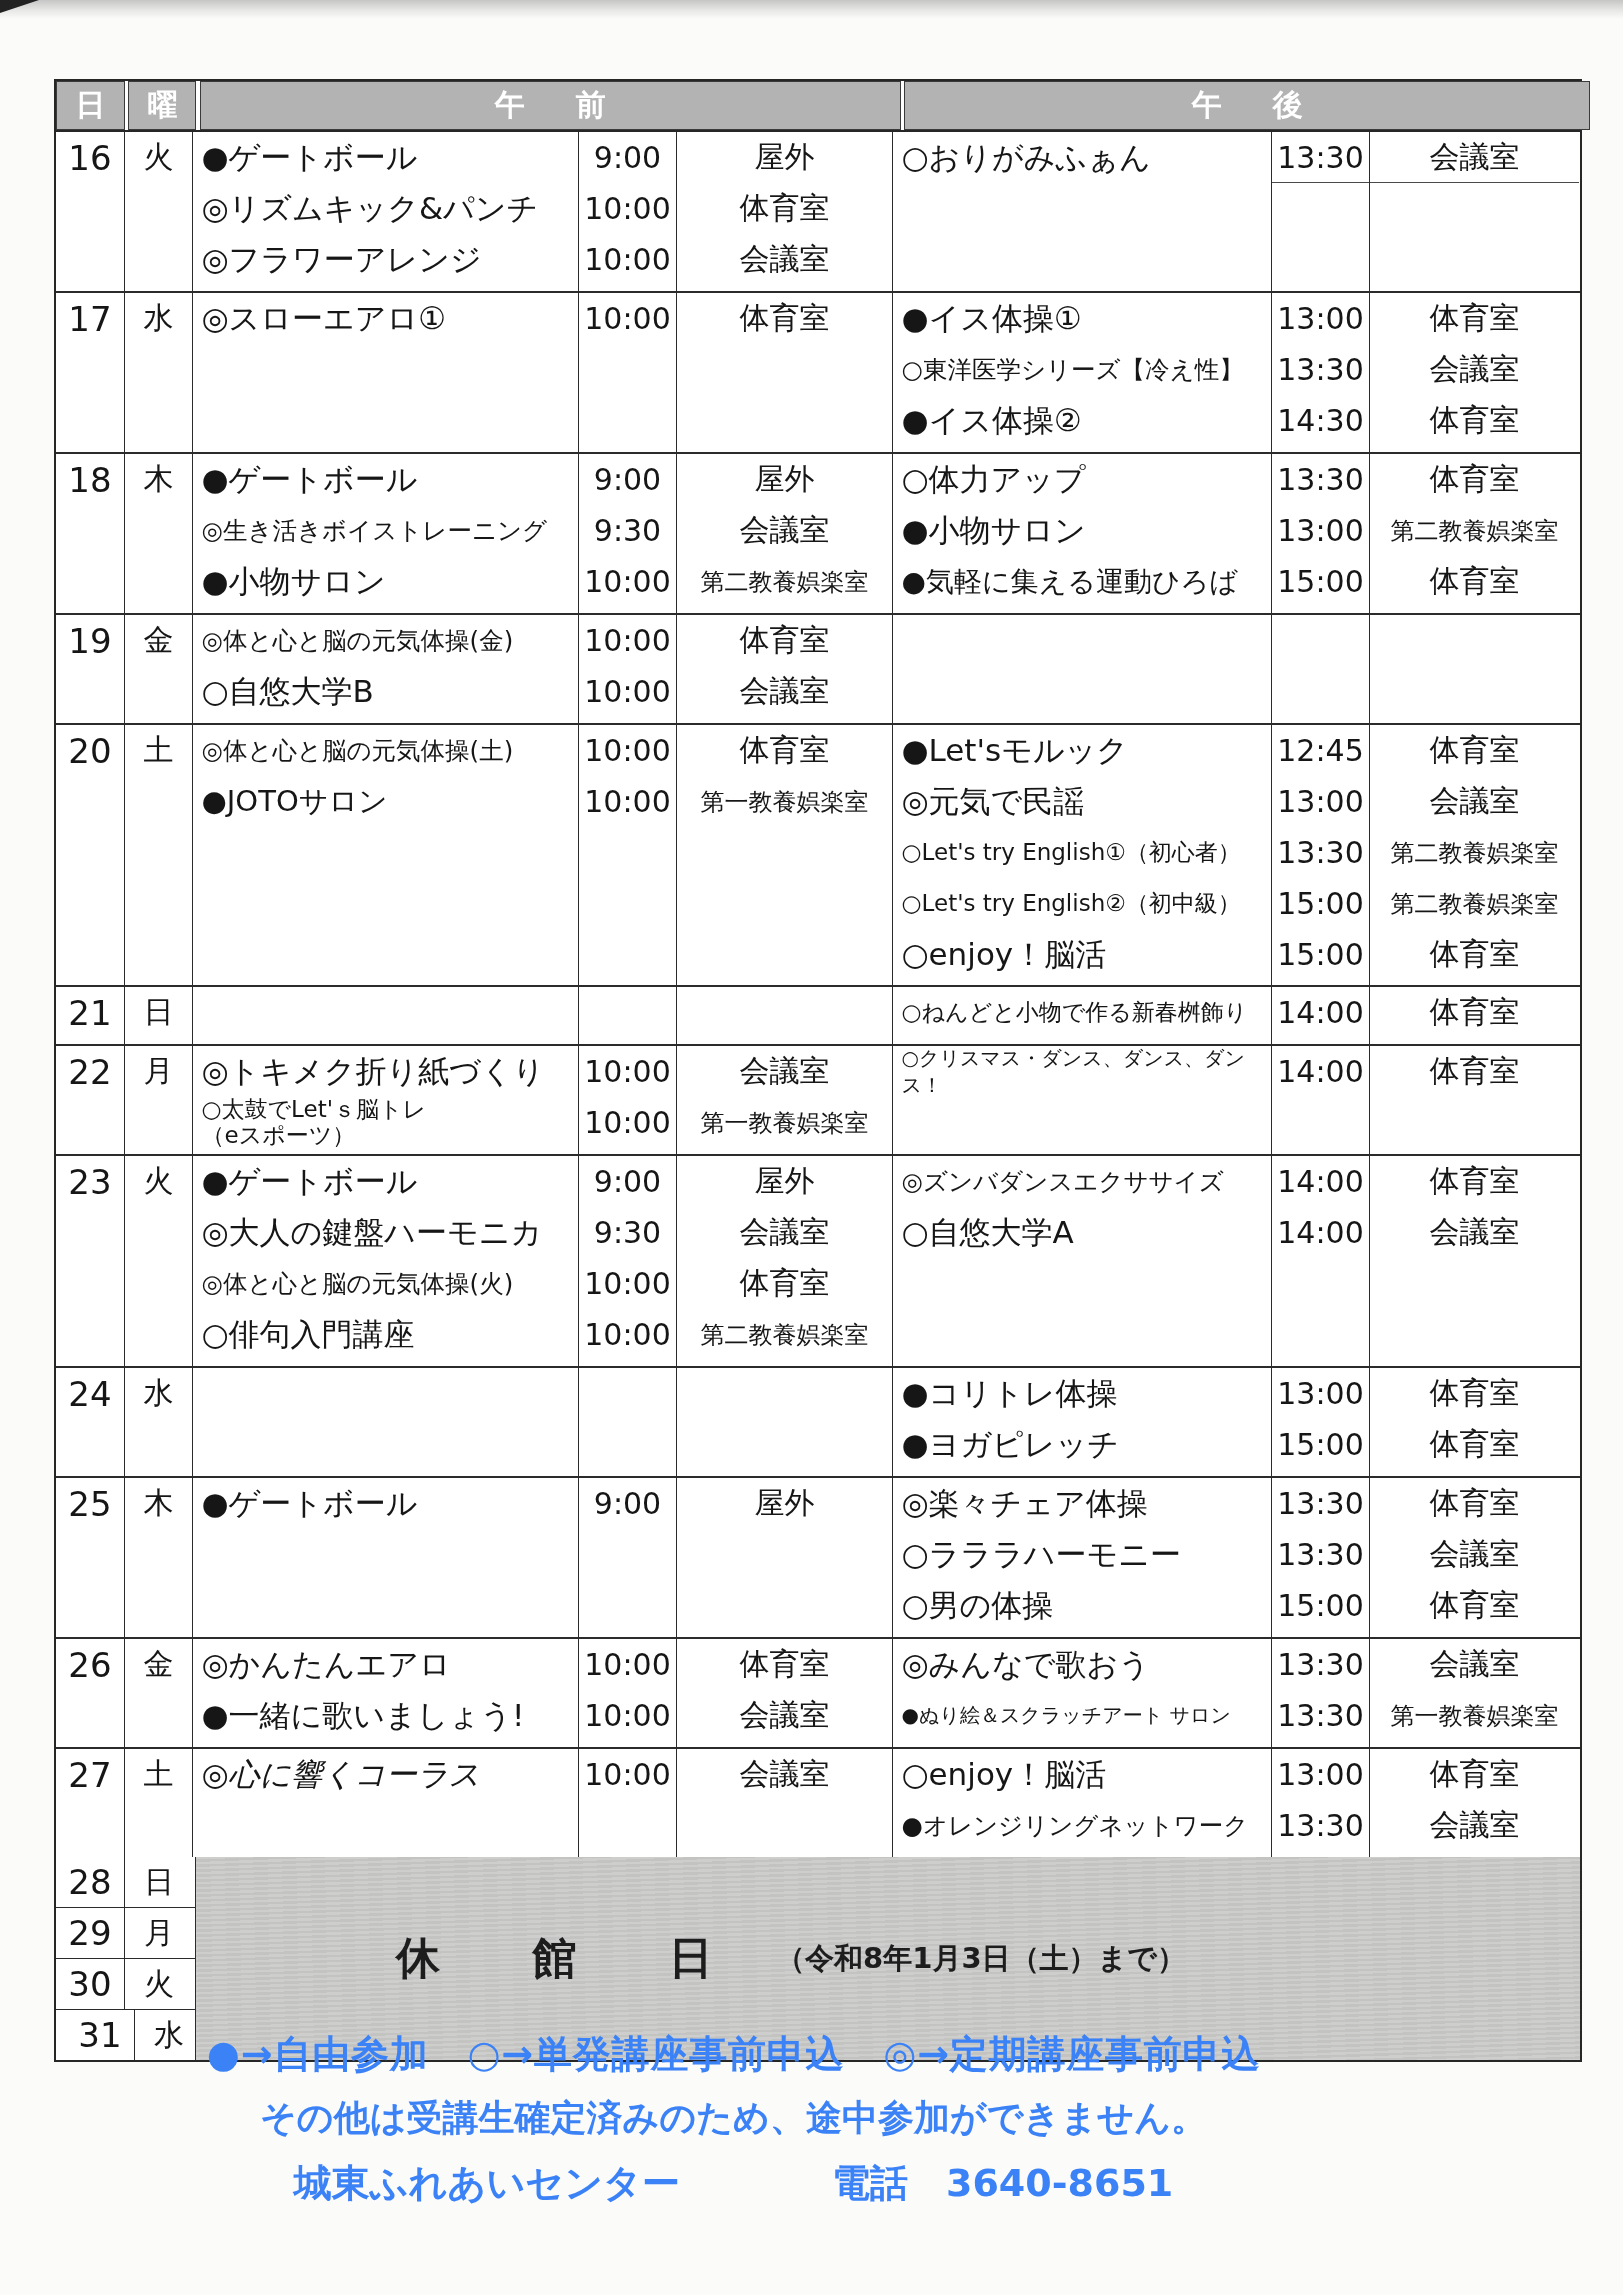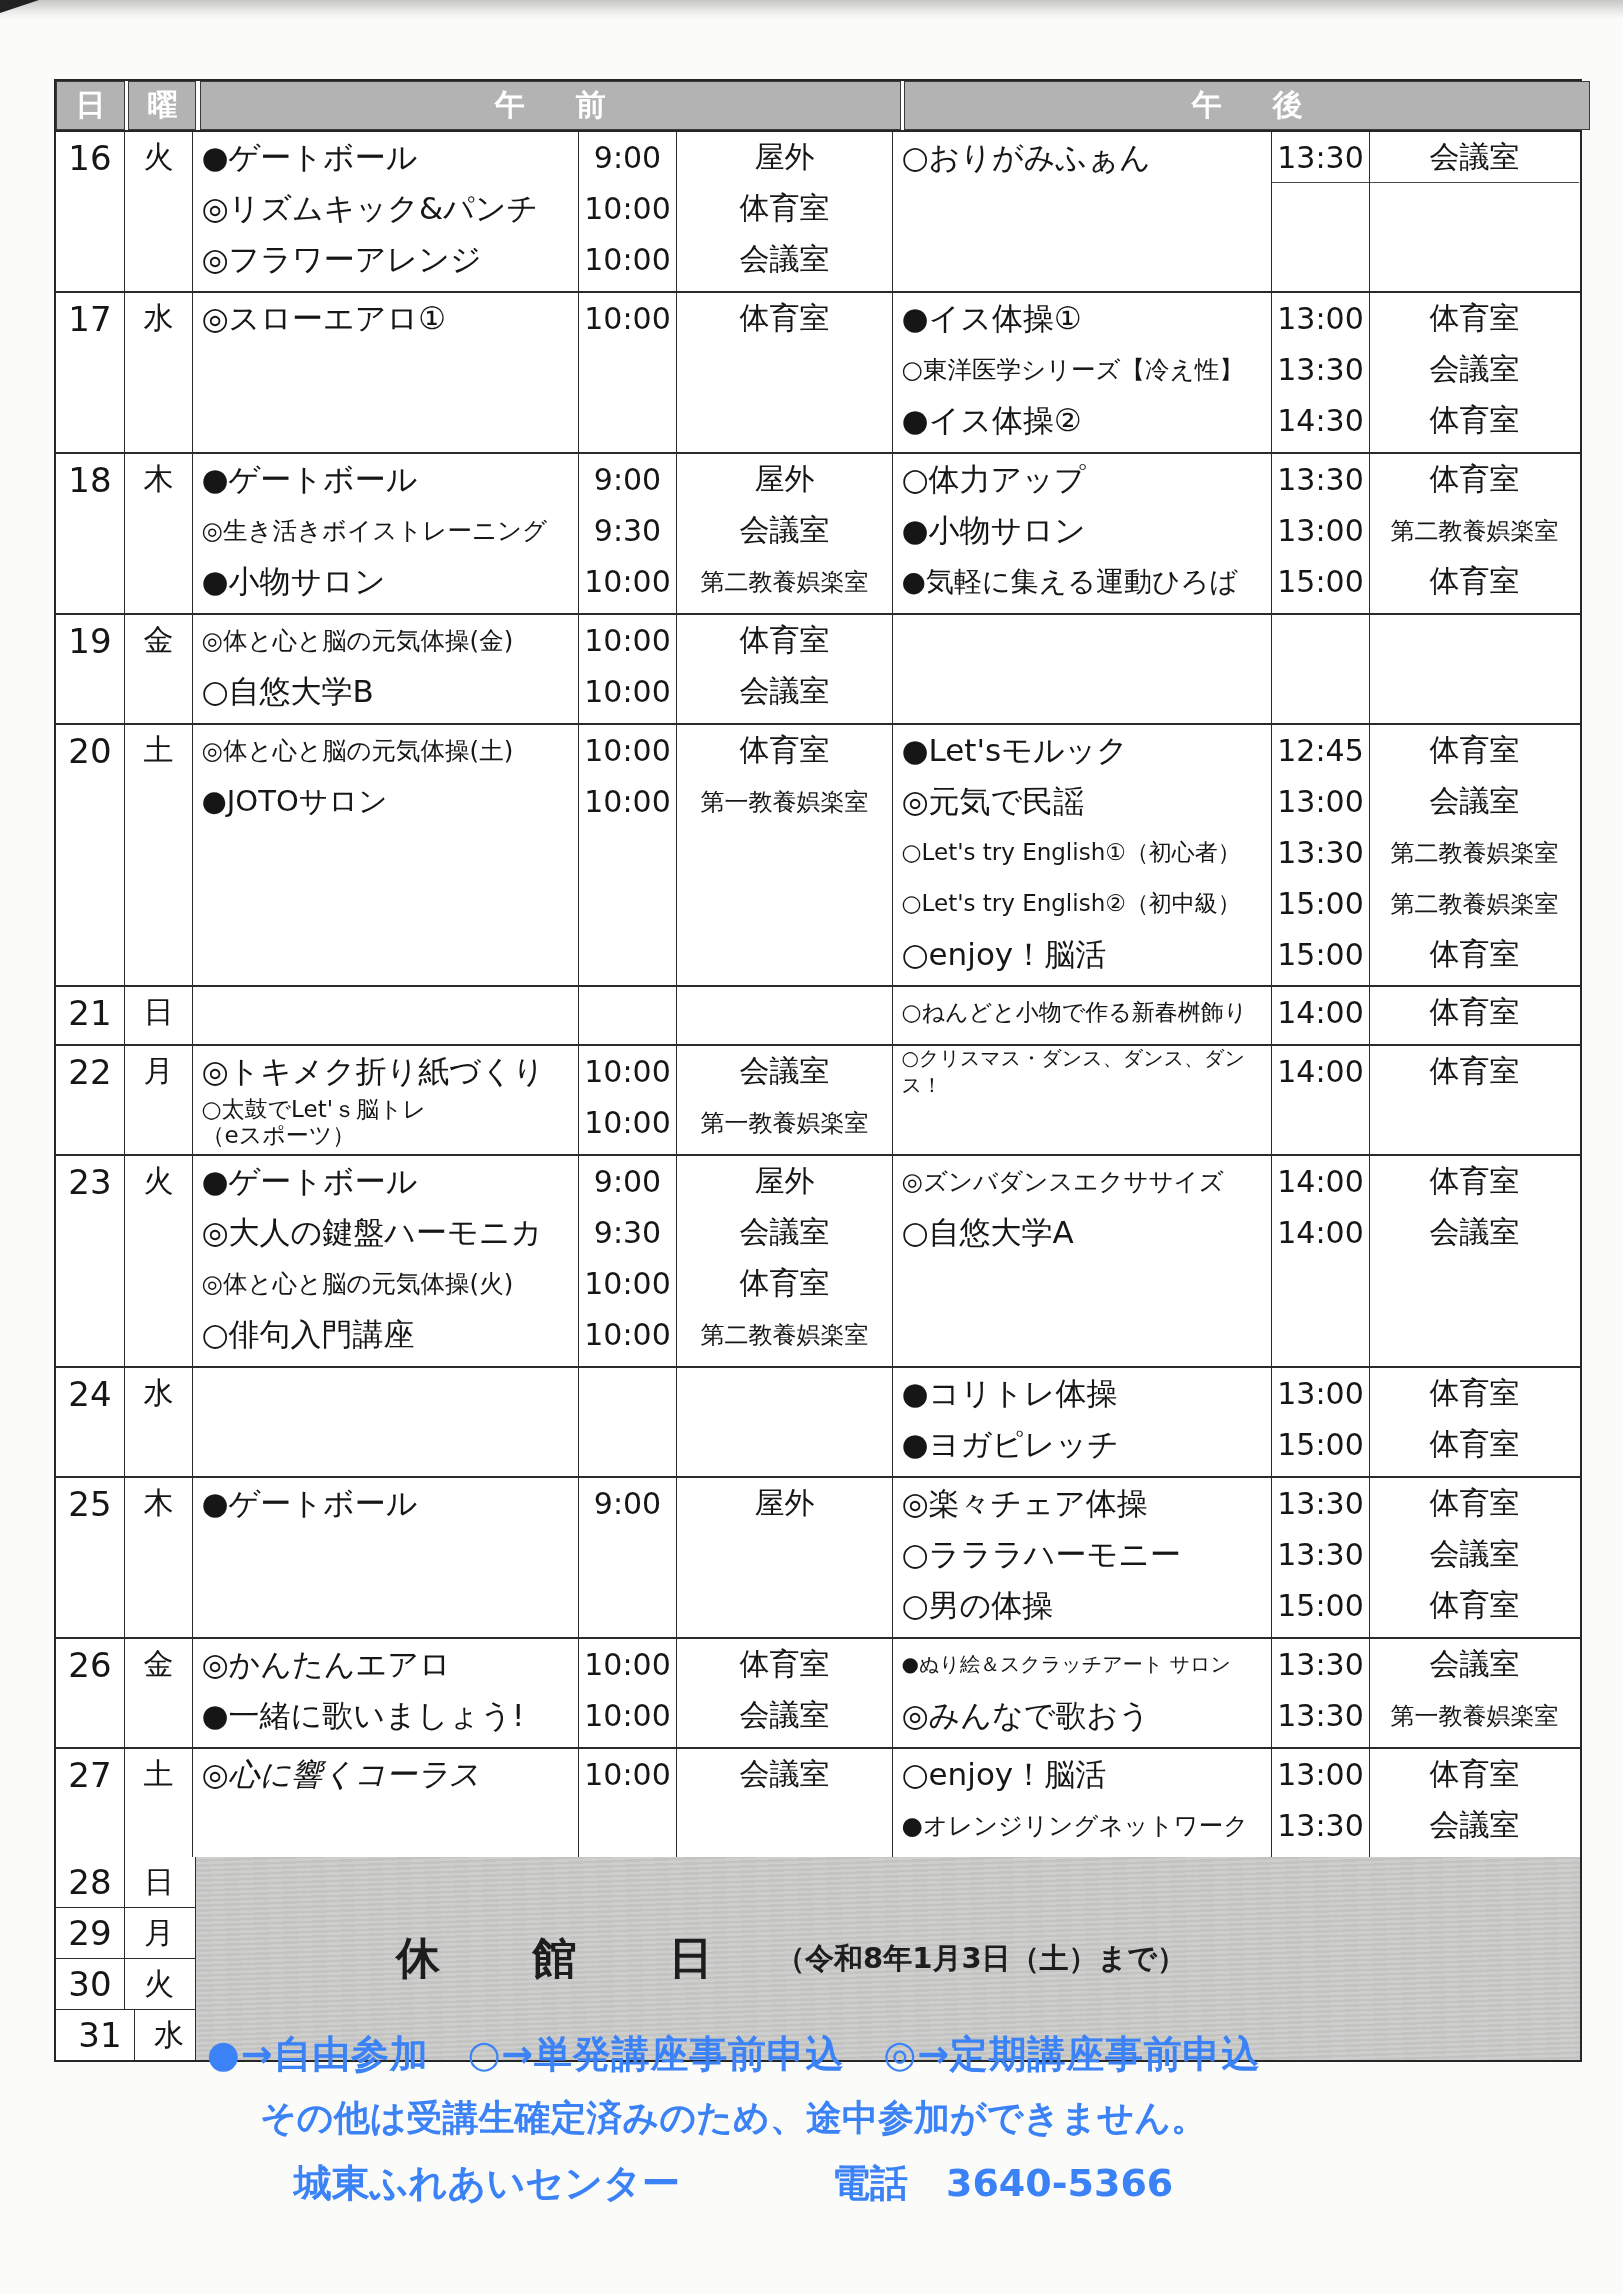--- a/index.html
+++ b/index.html
@@ -443,22 +443,22 @@
         </div>
         <div class="cell c-time">
           <div class="slot" style="font-size: 30px;">10:00</div>
           <div class="slot" style="font-size: 30px;">10:00</div>
         </div>
         <div class="cell c-room">
           <div class="slot" style="font-size: 30px;">体育室</div>
           <div class="slot" style="font-size: 30px;">会議室</div>
         </div>
         <div class="cell c-act">
+          <div class="slot" style="font-size: 31px;">◎みんなで歌おう</div>
           <div class="slot" style="font-size: 20px;">●ぬり絵＆スクラッチアート サロン</div>
-          <div class="slot" style="font-size: 31px;">◎みんなで歌おう</div>
         </div>
         <div class="cell c-time">
           <div class="slot" style="font-size: 30px;">13:30</div>
           <div class="slot" style="font-size: 30px;">13:30</div>
         </div>
         <div class="cell c-room">
           <div class="slot" style="font-size: 30px;">会議室</div>
           <div class="slot" style="font-size: 24px;">第一教養娯楽室</div>
         </div>
       </div>
@@ -533,16 +533,16 @@
       <span class="closed-note">（令和8年1月3日（土）まで）</span>
     </div>
   </div>
 </div>
 
 <div class="footer">
   <div class="f-line1">●→自由参加　○→単発講座事前申込　◎→定期講座事前申込</div>
   <div class="f-line2">その他は受講生確定済みのため、途中参加ができません。</div>
   <div class="f-line3">
     <span>城東ふれあいセンター</span>
-    <span>電話　3640-5366</span>
+    <span>電話　3640-8651</span>
   </div>
 </div>
 
 
 </body></html>

